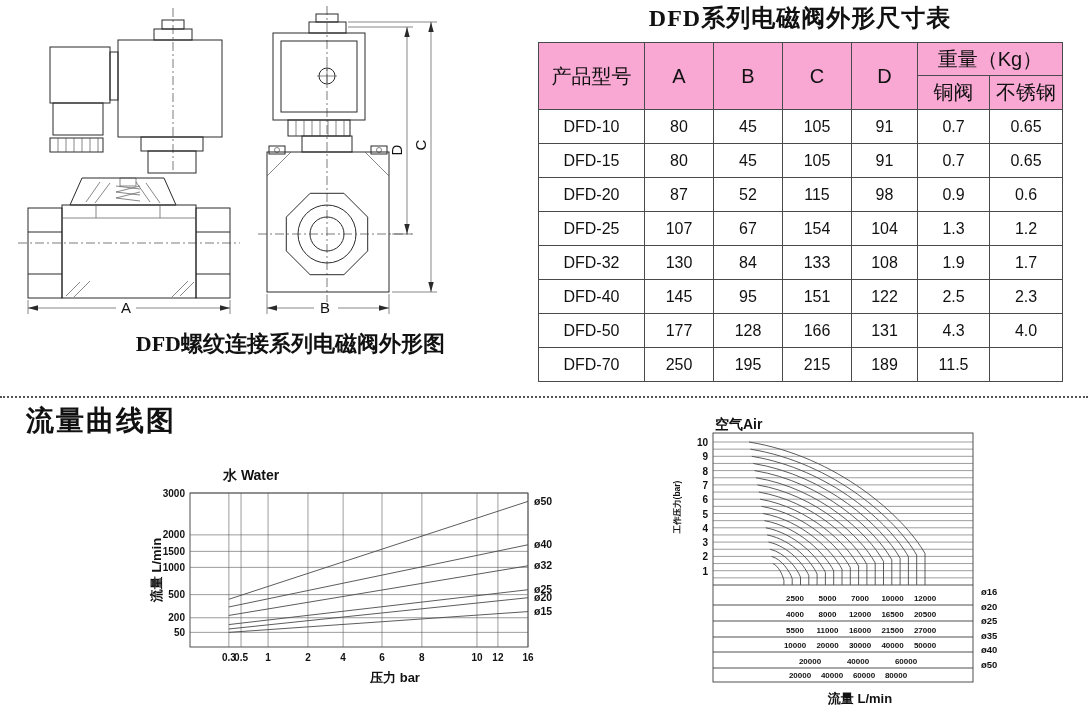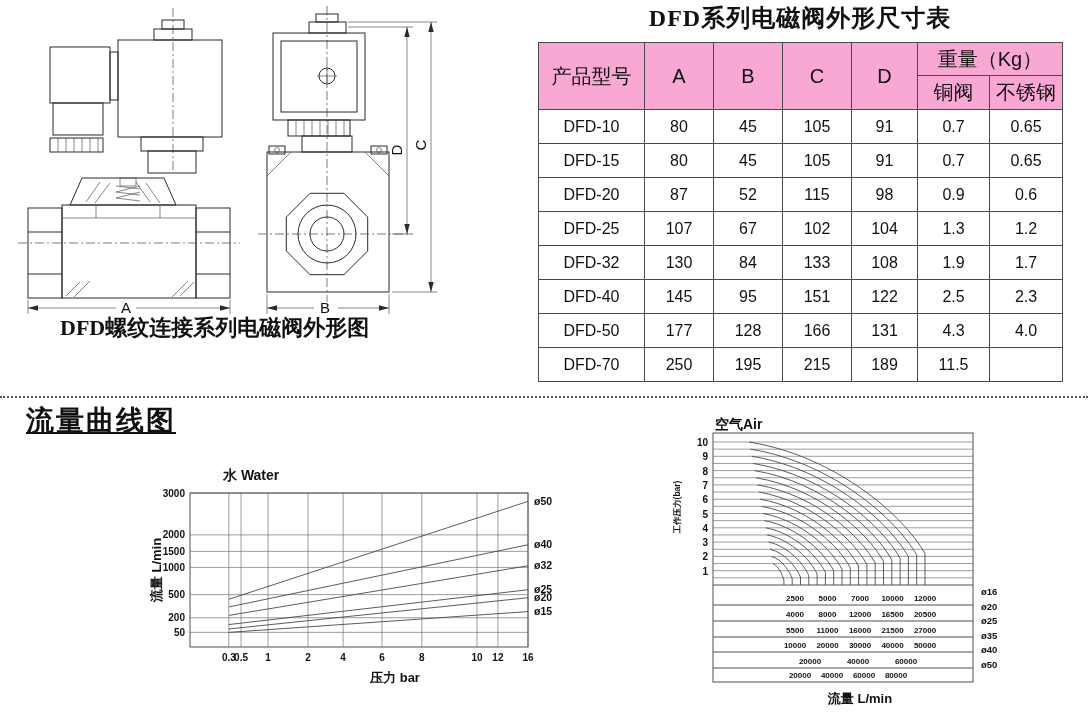--- a/index.html
+++ b/index.html
@@ -30,26 +30,26 @@
 
   
   .table-title{position:absolute;left:538px;top:2px;width:524px;text-align:center;
       font-family:"Liberation Serif",serif;font-weight:bold;font-size:24px;letter-spacing:1px;}
   .dims-table{position:absolute;left:538px;top:42px;width:524px;border-collapse:collapse;
       table-layout:fixed;text-align:center;font-size:16px;}
   .dims-table th,.dims-table td{border:1.6px solid #4a4a4a;font-weight:normal;padding:0;}
   .dims-table thead th{background:#f9a8d4;font-size:20px;}
   .dims-table tbody td{height:33px;background:#fff;}
 
-  .drawing-caption{position:absolute;left:60px;top:313px;width:385px;text-align:left;
+  .drawing-caption{position:absolute;left:60px;top:329px;width:385px;text-align:right;
       font-family:"Liberation Serif",serif;font-weight:bold;font-size:22px;}
   .dotted-sep{position:absolute;left:0;top:396px;width:1088px;height:0;
       border-top:2px dotted #555;}
   .section-title{position:absolute;left:26px;top:402px;
-      font-family:"Liberation Serif",serif;font-weight:bold;font-size:28px;letter-spacing:2px;text-decoration:underline;}
+      font-family:"Liberation Serif",serif;font-weight:bold;font-size:28px;letter-spacing:2px;}
 </style>
 </head>
 <body>
 
 <div class="page">
 
   <svg id="valve-drawing" class="draw" style="left:0;top:0;" width="460" height="400" viewBox="0 0 460 400">
 
     <g>
       <line class="cl" x1="173" y1="8" x2="173" y2="170"></line>
@@ -214,21 +214,21 @@
           <td>52</td>
           <td>115</td>
           <td>98</td>
           <td>0.9</td>
           <td>0.6</td>
         </tr>
         <tr>
           <td>DFD-25</td>
           <td>107</td>
           <td>67</td>
-          <td>102</td>
+          <td>154</td>
           <td>104</td>
           <td>1.3</td>
           <td>1.2</td>
         </tr>
         <tr>
           <td>DFD-32</td>
           <td>130</td>
           <td>84</td>
           <td>133</td>
           <td>108</td>

